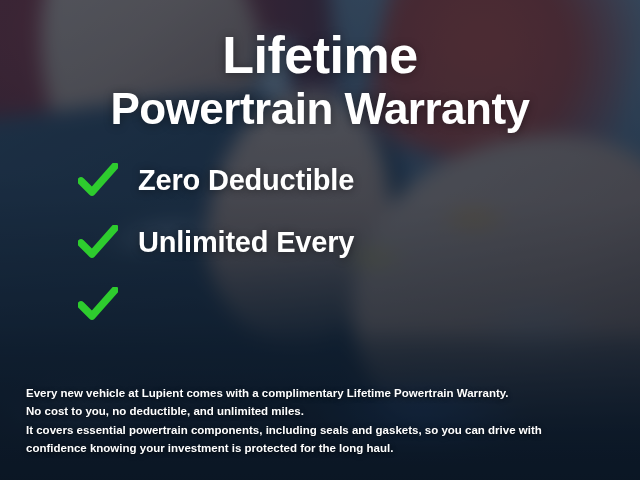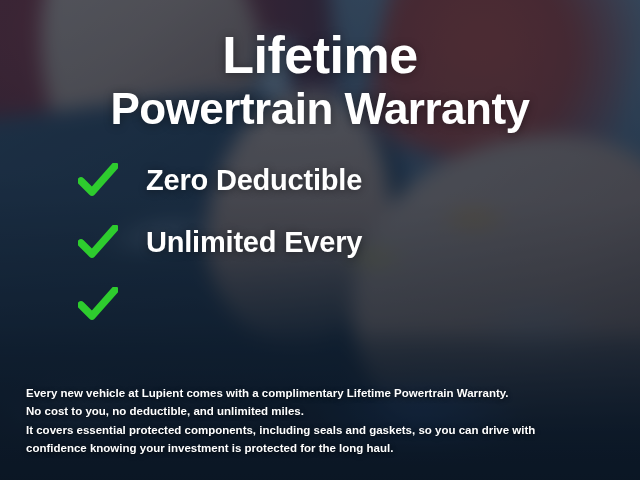--- a/index.html
+++ b/index.html
@@ -182,21 +182,21 @@
     width: 100%;
     display: flex;
     flex-direction: column;
     gap: 28px;
     padding-left: 78px;
     box-sizing: border-box;
   }
   .bullet {
     display: flex;
     align-items: center;
-    gap: 28px;
+    gap: 20px;
   }
   .check {
     width: 40px;
     height: 34px;
     flex: 0 0 auto;
     display: block;
   }
   .bullet-label {
     color: #ffffff;
     font-size: 29px;
@@ -278,18 +278,18 @@
         <svg class="check" viewBox="0 0 40 34" aria-hidden="true">
           <path d="M3 18 L14 29 L37 3" fill="none" stroke="#2ECC2E" stroke-width="7.5" stroke-linecap="round" stroke-linejoin="round"></path>
         </svg>
       </div>
 
     </div>
 
     <div class="paragraph">
       <span>Every new vehicle at Lupient comes with a complimentary Lifetime Powertrain Warranty.</span>
       <span>No cost to you, no deductible, and unlimited miles.</span>
-      <span>It covers essential protected components, including seals and gaskets, so you can drive with</span>
+      <span>It covers essential powertrain components, including seals and gaskets, so you can drive with</span>
       <span>confidence knowing your investment is protected for the long haul.</span>
     </div>
 
   </div>
 </div>
 
 </body></html>

